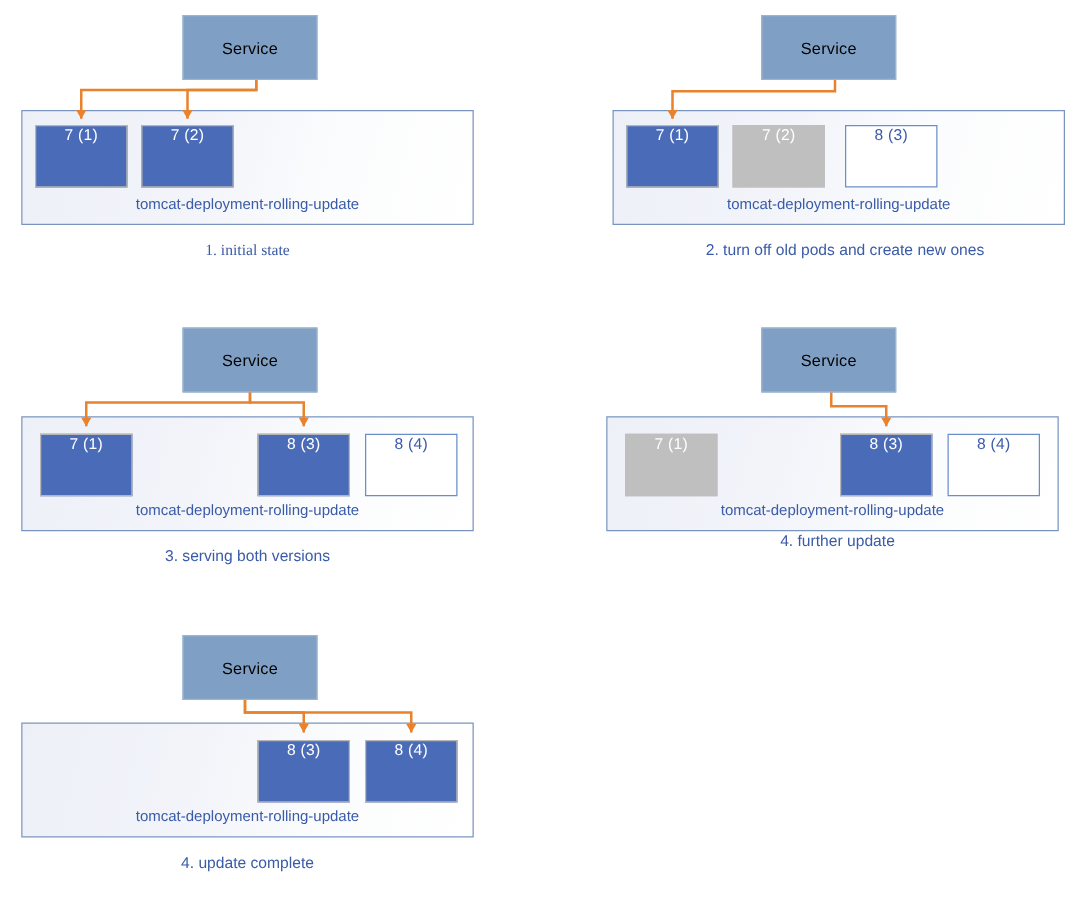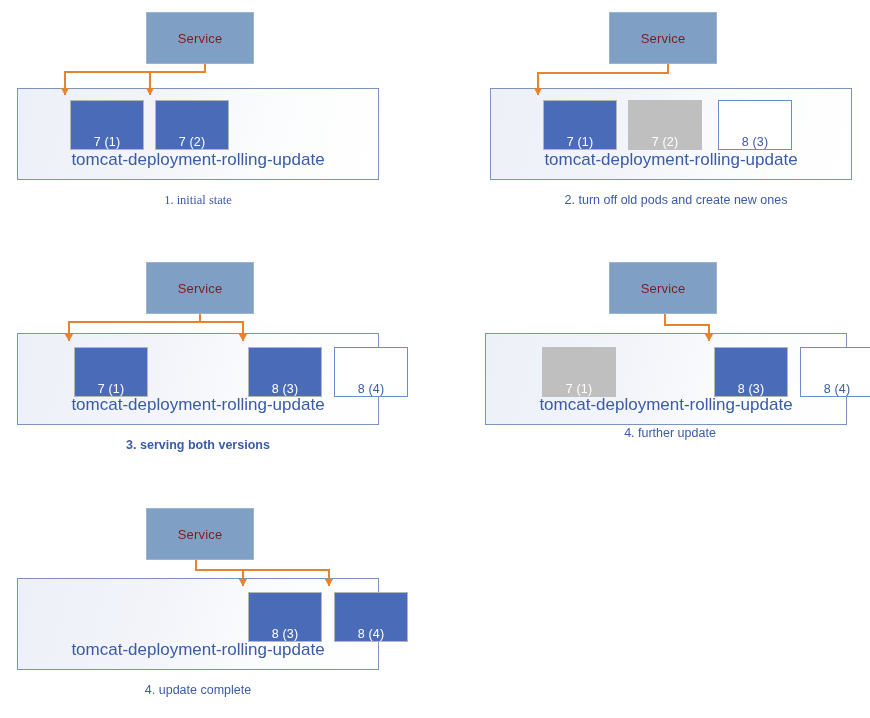--- a/index.html
+++ b/index.html
@@ -12,50 +12,49 @@
   #stage{position:relative;width:870px;height:718px;}
 
   .panel{position:absolute;}
 
   
   .service-box{
     position:absolute;
     background:#7FA0C4;
     border:1px solid #9BB4D0;
     box-sizing:border-box;
-    color:#7f1d1d;
+    color:#000000;
     font-size:13px;
     display:flex;align-items:center;justify-content:center;
     letter-spacing:.2px;
   }
 
   
   .deployment{
     position:absolute;
     box-sizing:border-box;
     border:1px solid #7A94C0;
     background:linear-gradient(105deg,#EDF0F7 0%,#F2F4FA 38%,#FBFCFD 68%,#FFFFFF 100%);
   }
   .deployment-label{
     position:absolute;
     left:0;right:0;
     text-align:center;
     color:#3A5BA8;
-    font-size:17px;
+    font-size:12px;
     white-space:nowrap;
   }
 
   
   .pod{
     position:absolute;
     box-sizing:border-box;
-    display:flex;align-items:flex-end;justify-content:center;
+    display:flex;align-items:flex-start;justify-content:center;
     font-size:12.5px;
     letter-spacing:.2px;
-    margin-left:42px;
   }
   .pod.active{
     background:#4A6CB8;
     border:1px solid #B6B6B6;
     color:#ffffff;
   }
   .pod.terminating{
     background:#BFBFBF;
     border:1px solid #BFBFBF;
     color:#ffffff;
@@ -137,21 +136,21 @@
     <div class="pod active" style="left:32px;top:347px;width:74px;height:50px;">
       <span>7 (1)</span>
     </div>
     <div class="pod active" style="left:206px;top:347px;width:74px;height:50px;">
       <span>8 (3)</span>
     </div>
     <div class="pod pending" style="left:292px;top:347px;width:74px;height:50px;">
       <span>8 (4)</span>
     </div>
 
-    <div class="caption" style="left:0;top:438px;width:396px;font-weight:bold;">3. serving both versions</div>
+    <div class="caption" style="left:0;top:438px;width:396px;">3. serving both versions</div>
   </div>
 
   <div class="panel">
     <div class="service-box" style="left:609px;top:262px;width:108px;height:52px;">
       <span>Service</span>
     </div>
 
     <div class="deployment" style="left:485px;top:333px;width:362px;height:92px;">
       <div class="deployment-label" style="bottom:9px;">tomcat-deployment-rolling-update</div>
     </div>

